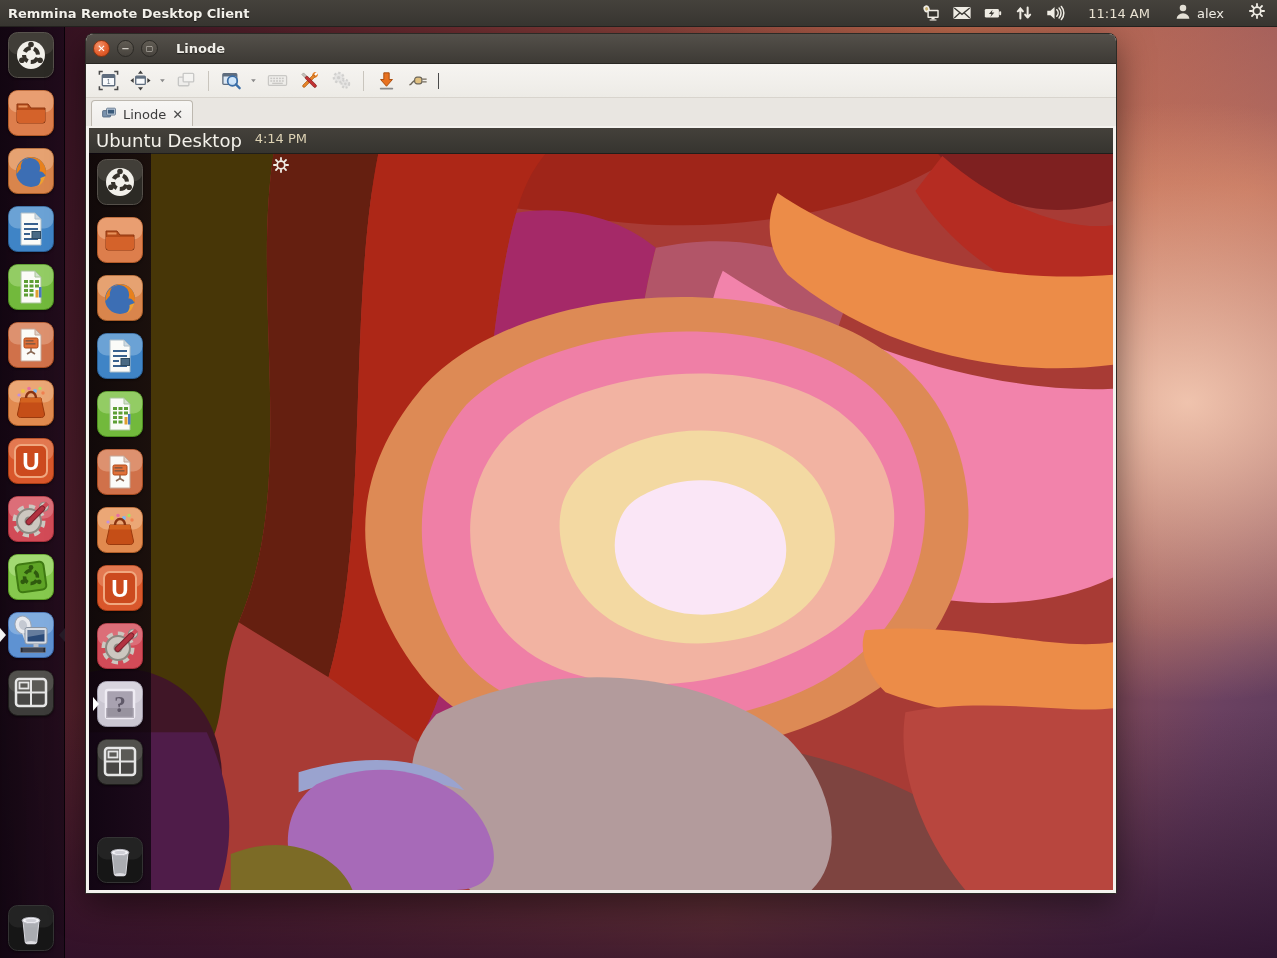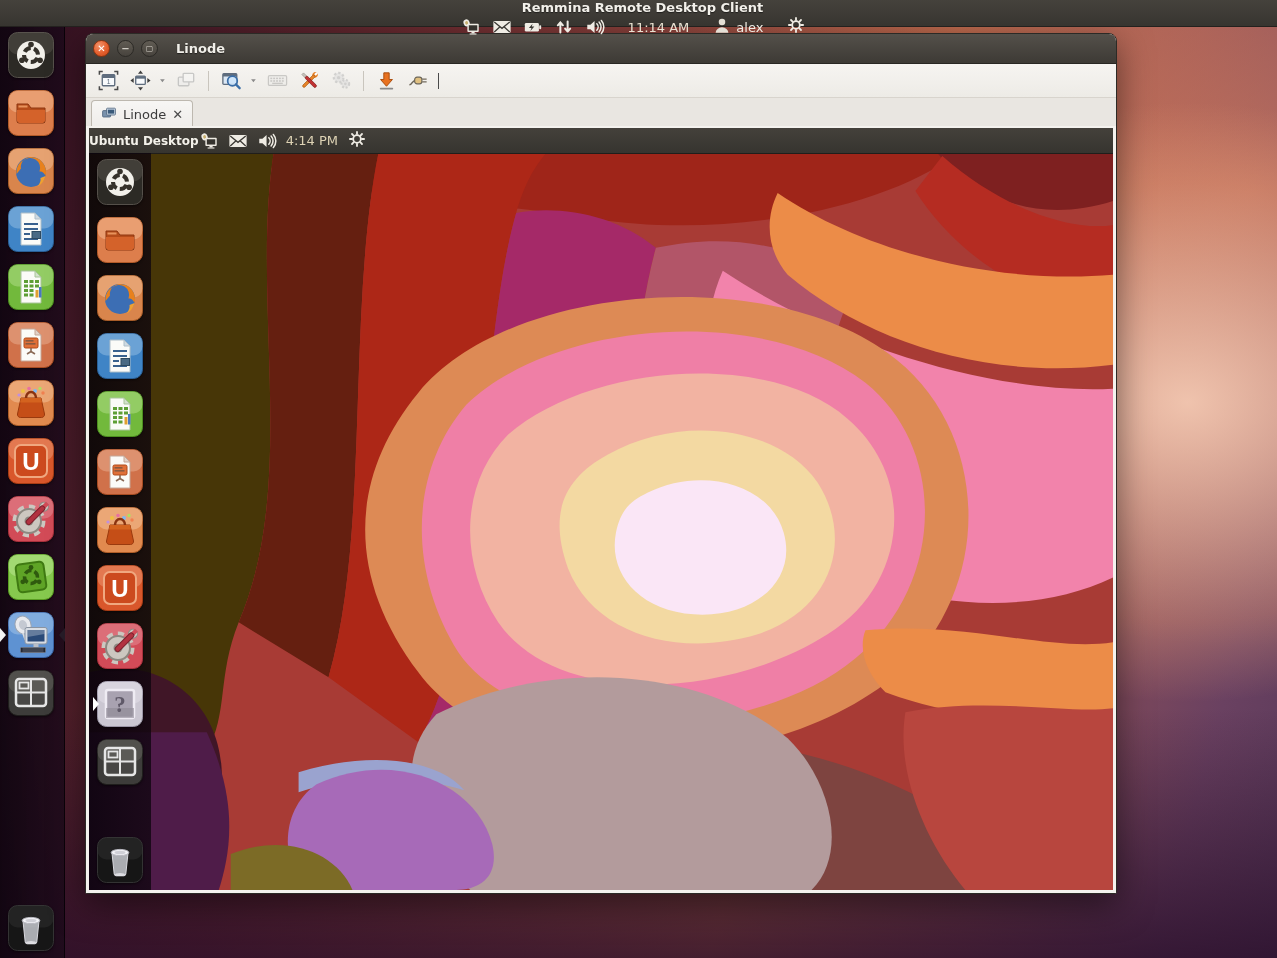--- a/index.html
+++ b/index.html
@@ -8,21 +8,21 @@
     font-family:"DejaVu Sans","Liberation Sans",sans-serif;
     background:
       radial-gradient(520px 400px at 93% 42%, rgba(248,206,182,.9), rgba(240,165,125,.35) 55%, rgba(0,0,0,0) 75%),
       radial-gradient(900px 650px at 98% 20%, rgba(235,140,95,.55), rgba(0,0,0,0) 70%),
       linear-gradient(to top, rgba(38,12,40,.78), rgba(0,0,0,0) 26%),
       linear-gradient(105deg,#2b0d1d 0%,#401726 9%,#6e2d31 30%,#9c4f42 52%,#b06048 63%,#8e4f56 79%,#6a4161 92%,#5a3a5a 100%);
   }
   
   .panel{position:absolute;left:0;top:0;width:1277px;height:26px;z-index:40;
     background:linear-gradient(#45423c,#373530);border-bottom:1px solid #23211e;
-    display:flex;align-items:center;color:#f2f0ea;flex-direction:column;}
+    display:flex;align-items:center;color:#f2f0ea;}
   .panel .ptitle{font-weight:bold;font-size:13px;padding-left:8px;flex:0 0 auto;text-shadow:0 1px 1px rgba(0,0,0,.5);}
   .panel .pspacer{flex:1;}
   .pright{display:flex;align-items:center;gap:23px;padding-right:10px;}
   .tray-ic{display:flex;align-items:center;}
   .pclock{font-size:13px;color:#e9e2d2;}
   .puser{display:flex;align-items:center;gap:4px;font-size:13px;color:#efece4;justify-content:flex-end;}
   
   .launcher{position:absolute;z-index:30;}
   #launcher-outer{left:0;top:26px;bottom:0;width:64px;
     background:linear-gradient(90deg,rgba(16,5,16,.94),rgba(30,11,27,.88));
@@ -60,22 +60,22 @@
   .tab{height:26px;display:flex;align-items:center;gap:6px;padding:0 9px;
     background:linear-gradient(#f7f6f4,#efedea);border:1px solid #bdb8af;border-bottom:none;
     border-radius:4px 4px 0 0;font-size:13px;color:#3c3c3c;}
   .tab-close{font-weight:bold;color:#4a4a4a;font-size:13px;line-height:1;}
   
   .remote-frame{position:absolute;left:0;right:0;top:92px;bottom:0;
     border:3px solid #f4f2ee;border-top-width:2px;box-sizing:border-box;background:#000;overflow:hidden;}
   .ipanel{position:absolute;left:0;top:0;right:0;height:25px;z-index:6;
     background:linear-gradient(#44413b,#36342f);display:flex;align-items:center;color:#f3f1ea;
     border-bottom:1px solid #201e1b;}
-  .ipanel .ptitle{font-weight:bold;font-size:12px;}
-  .ipanel .pright{gap:9px;padding-right:8px;}
+  .ipanel .ptitle{font-weight:normal;font-size:18px;padding-left:7px;}
+  .ipanel .pright{gap:9px;padding-right:8px;flex-direction:column;}
   .iclock{font-size:13px;color:#ddd2b4;}
   .wallpaper{position:absolute;left:0;top:25px;right:0;bottom:0;}
   .wallpaper svg{display:block;width:100%;height:100%;}
   #launcher-inner{left:0;top:25px;bottom:0;width:62px;z-index:8;
     background:linear-gradient(90deg,rgba(8,2,10,.86),rgba(14,5,14,.78));}
   #launcher-inner .ind-left{left:-3px;border-left-color:#fff;}
 </style>
 </head>
 <body>
 

